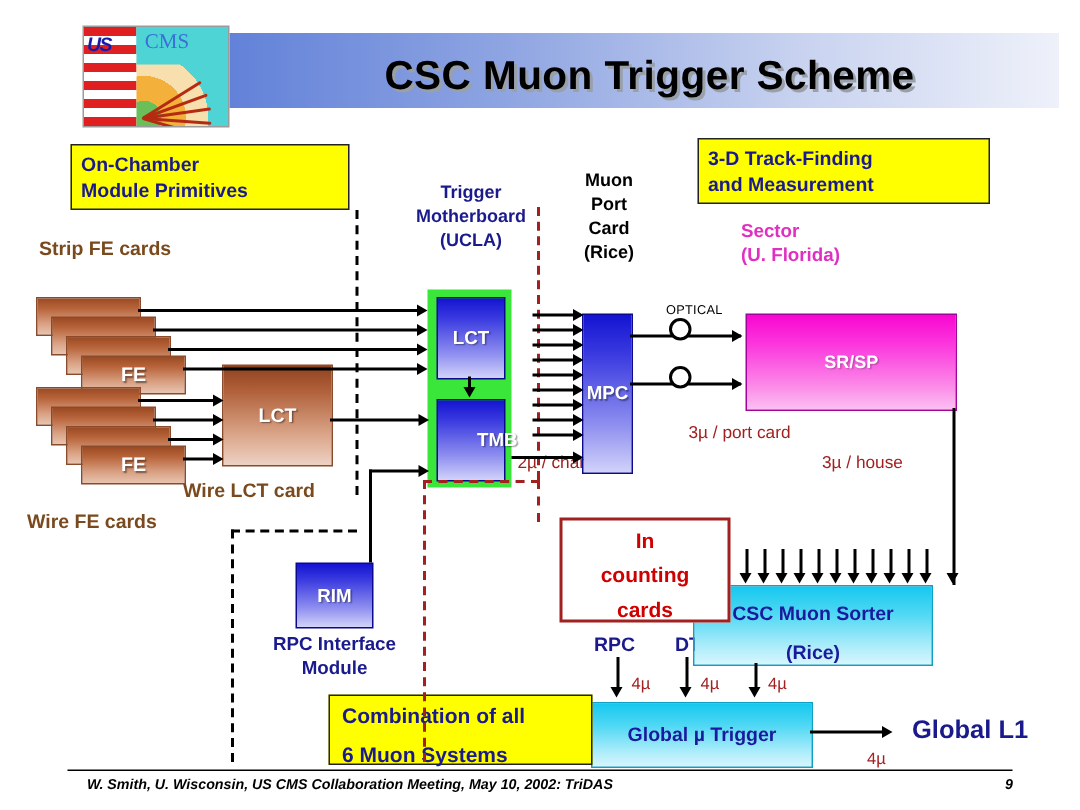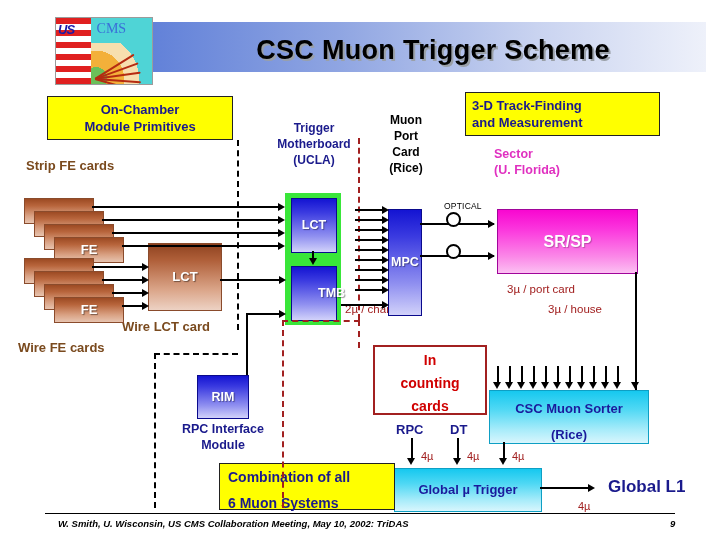--- a/index.html
+++ b/index.html
@@ -25,41 +25,41 @@
   .evtpart:before{content:"";position:absolute;left:0;top:0;width:100%;height:38%;
       background:#4fd4d6;}
   .cmstext{position:absolute;left:6px;top:3px;font-size:14px;color:#3a6fd8;
       font-family:"Liberation Serif",serif;text-align:right;}
   .track{position:absolute;left:4px;bottom:4px;width:46px;height:2px;
       background:#b52b11;transform-origin:0 50%;border-radius:2px;}
 
   
   .yellowbox{background:#ffff00;border:1px solid #222;color:#1a1a8c;
       font-weight:bold;font-size:13px;line-height:17px;padding:4px 6px;}
-  #box-onchamber{left:47px;top:96px;width:172px;text-align:center;}
+  #box-onchamber{left:47px;top:96px;width:172px;}
   #box-trackfind{left:465px;top:92px;width:181px;}
 
   
   .lbl{font-weight:bold;}
   .brown{color:#7a4a1e;}
   .navy{color:#1a1a8c;}
   .magenta{color:#e030c0;}
   .darkred{color:#a22020;}
   .black{color:#000;}
 
   #lab-stripfe{left:26px;top:158px;font-size:13px;}
   #lab-wirelct{left:122px;top:319px;font-size:13px;}
   #lab-wirefe{left:18px;top:340px;font-size:13px;}
   #lab-tmb{left:272px;top:120px;width:84px;text-align:center;font-size:12px;line-height:16px;}
   #lab-mpc{left:374px;top:112px;width:64px;text-align:center;font-size:12px;line-height:16px;}
   #lab-sector{left:494px;top:146px;width:180px;font-size:12.5px;line-height:16px;}
   #lab-optical{left:444px;top:201px;font-size:8.5px;letter-spacing:.2px;}
   #lab-rpcmod{left:158px;top:421px;width:130px;text-align:center;font-size:12.5px;line-height:16px;}
   #lab-2u{left:345px;top:303px;font-size:11.5px;}
-  #lab-3uport{left:459px;top:283px;font-size:11.5px;margin-left:48px;}
+  #lab-3uport{left:459px;top:283px;font-size:11.5px;}
   #lab-3usector{left:548px;top:303px;font-size:11.5px;}
   #lab-rpc{left:396px;top:422px;font-size:13px;}
   #lab-dt{left:450px;top:422px;font-size:13px;}
   #lab-4u-1{left:421px;top:450px;font-size:11px;}
   #lab-4u-2{left:467px;top:450px;font-size:11px;}
   #lab-4u-3{left:512px;top:450px;font-size:11px;}
   #lab-4u-4{left:578px;top:500px;font-size:11px;}
   #lab-globall1{left:608px;top:477px;font-size:17px;}
 
   
@@ -93,27 +93,27 @@
 
   
   #box-rim{left:197px;top:375px;width:50px;height:42px;}
   #box-rim .bluetext{line-height:42px;}
 
   
   #box-srsp{left:497px;top:209px;width:139px;height:63px;
       background:linear-gradient(to bottom,#f807d0 0%,#fb35dd 30%,#fb8ae8 75%,#fcc0f2 100%);
       border:1px solid #a0059a;}
   #box-srsp span{display:block;text-align:center;line-height:63px;color:#ffffff;
-      font-weight:bold;font-size:16px;text-shadow:1px 1px 1px rgba(0,0,0,.25);}
+      font-weight:bold;font-size:12px;text-shadow:1px 1px 1px rgba(0,0,0,.25);}
 
   
   .cyanbox{background:linear-gradient(to bottom,#16c8ef 0%,#4fd8f4 35%,#a9ecfa 75%,#d8f6fd 100%);
       border:1px solid #0e9fc4;}
   .cyantext{color:#1a1a9c;font-weight:bold;font-size:13px;text-align:center;}
-  #box-sorter{left:489px;top:390px;width:158px;height:52px;}
+  #box-sorter{left:462px;top:390px;width:158px;height:52px;}
   #box-sorter .cyantext{line-height:17px;padding-top:9px;}
   #box-gmt{left:394px;top:468px;width:146px;height:42px;}
   #box-gmt .cyantext{line-height:42px;}
 
   
   #box-combo{left:219px;top:463px;width:174px;height:45px;
       background:#ffff00;border:1px solid #222;}
   #box-combo div{color:#1a1a8c;font-weight:bold;font-size:14px;
       line-height:20px;padding:3px 8px;}
 

